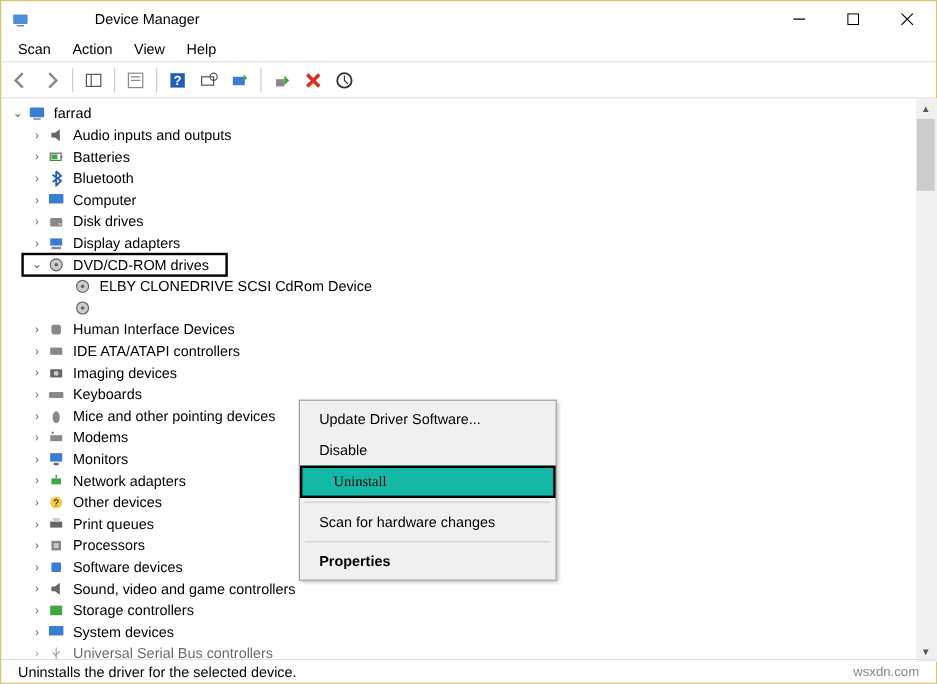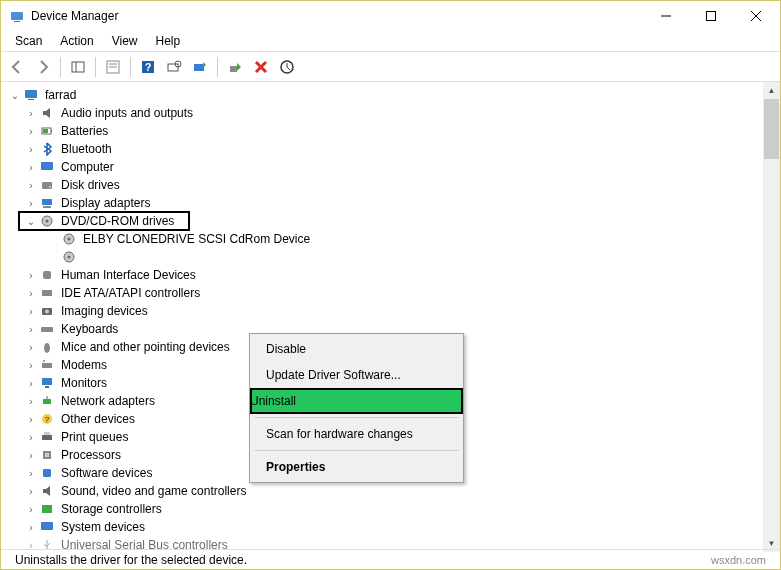--- a/index.html
+++ b/index.html
@@ -1,20 +1,20 @@
 <!DOCTYPE html>
 <html><head>
   <meta charset="utf-8">
   <style>
     * { margin: 0; padding: 0; box-sizing: border-box; font-family: "Segoe UI", Tahoma, sans-serif; }
     body { width: 781px; height: 570px; background: #fff; border: 1px solid #d4c96a; position: relative; overflow: hidden; font-size: 12px; }
     
     .titlebar { height: 30px; display: flex; align-items: center; padding: 0 2px 0 8px; }
     .titlebar .app-icon { width: 16px; height: 16px; margin-right: 6px; }
-    .titlebar .title { flex: 1; font-size: 12px; }
+    .titlebar .title { flex: 1; font-size: 12px; margin-left: 48px; }
     .titlebar .win-btn { width: 45px; height: 28px; display: flex; align-items: center; justify-content: center; }
     
     .menubar { height: 20px; display: flex; align-items: center; padding: 0 6px; gap: 2px; }
     .menubar .menu-item { padding: 2px 8px; font-size: 12px; }
     
     .divider { height: 1px; background: #e0e0e0; }
     
     .toolbar { height: 30px; display: flex; align-items: center; padding: 2px 4px; gap: 2px; border-bottom: 1px solid #e0e0e0; }
     .toolbar .sep { width: 1px; height: 20px; background: #ccc; margin: 0 3px; }
     .toolbar .tb-btn { width: 24px; height: 24px; display: flex; align-items: center; justify-content: center; }
@@ -30,21 +30,21 @@
     .tree-row .dev-icon { width: 16px; height: 16px; margin: 0 4px 0 2px; display: flex; align-items: center; justify-content: center; }
     .tree-row .label { font-size: 12px; padding: 0 2px; text-align: right; }
     .tree-row.level-0 { padding-left: 8px; }
     .tree-row.level-1 { padding-left: 24px; }
     .tree-row.level-2 { padding-left: 58px; }
     .tree-row.selected .label { background: #cce8ff; border: 1px solid #99d1ff; padding: 0 2px; }
     .tree-row.highlighted { outline: 2px solid #000; outline-offset: -1px; margin-left: 18px; padding-left: 6px; width: 170px; }
     
     .context-menu { position: absolute; left: 248px; top: 251px; width: 215px; background: #f0f0f0; border: 1px solid #a0a0a0; box-shadow: 2px 2px 3px rgba(0,0,0,0.25); padding: 2px; font-size: 12px; }
     .context-menu .cm-item { padding: 6px 14px; }
-    .context-menu .cm-item.highlighted-item { background: #22c55e; outline: 2px solid #000; outline-offset: -2px; margin-left: -2px; margin-right: -2px; padding-left: 0; }
+    .context-menu .cm-item.highlighted-item { background: #14b8a6; outline: 2px solid #000; outline-offset: -2px; margin-left: -2px; margin-right: -2px; padding-left: 28px; font-family: Liberation Serif, serif; }
     .context-menu .cm-sep { height: 1px; background: #d0d0d0; margin: 3px 2px; }
     .context-menu .cm-item.bold { font-weight: bold; }
     
     .statusbar { position: absolute; bottom: 0; left: 0; right: 0; height: 20px; border-top: 1px solid #e0e0e0; display: flex; align-items: center; padding: 0 14px; font-size: 12px; }
     .statusbar .watermark { margin-left: auto; color: #888; font-size: 11px; }
   </style>
 </head>
 <body>
 
 <div class="titlebar">
@@ -397,22 +397,22 @@
           <svg width="14" height="14">
             <path d="M7 2 L7 12 M4 6 L7 9 M10 5 L7 8" stroke="#666" fill="none"></path>
           </svg>
         </span>
         <span class="label">Universal Serial Bus controllers</span>
       </div>
 
   </div>
 
   <div class="context-menu">
+    <div class="cm-item">Update Driver Software...</div>
     <div class="cm-item">Disable</div>
-    <div class="cm-item">Update Driver Software...</div>
     <div class="cm-item highlighted-item">Uninstall</div>
     <div class="cm-sep"></div>
     <div class="cm-item">Scan for hardware changes</div>
     <div class="cm-sep"></div>
     <div class="cm-item bold">Properties</div>
   </div>
 
   <div class="scrollbar">
     <div class="scroll-arrow" style="top:0">▲</div>
     <div class="scroll-thumb"></div>

